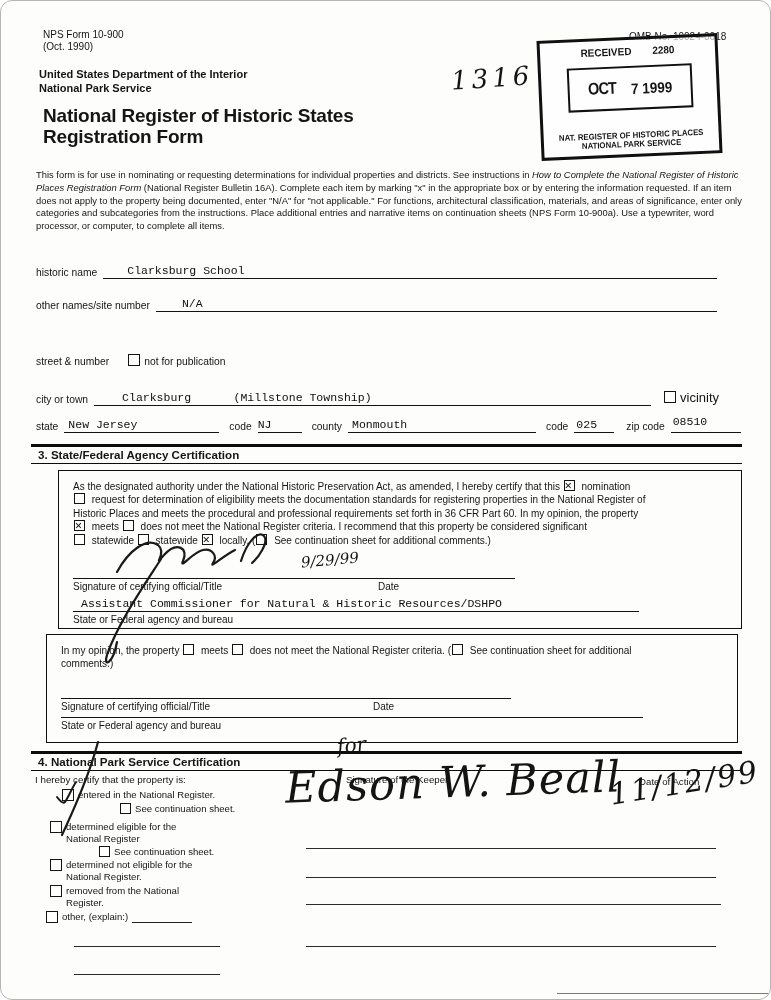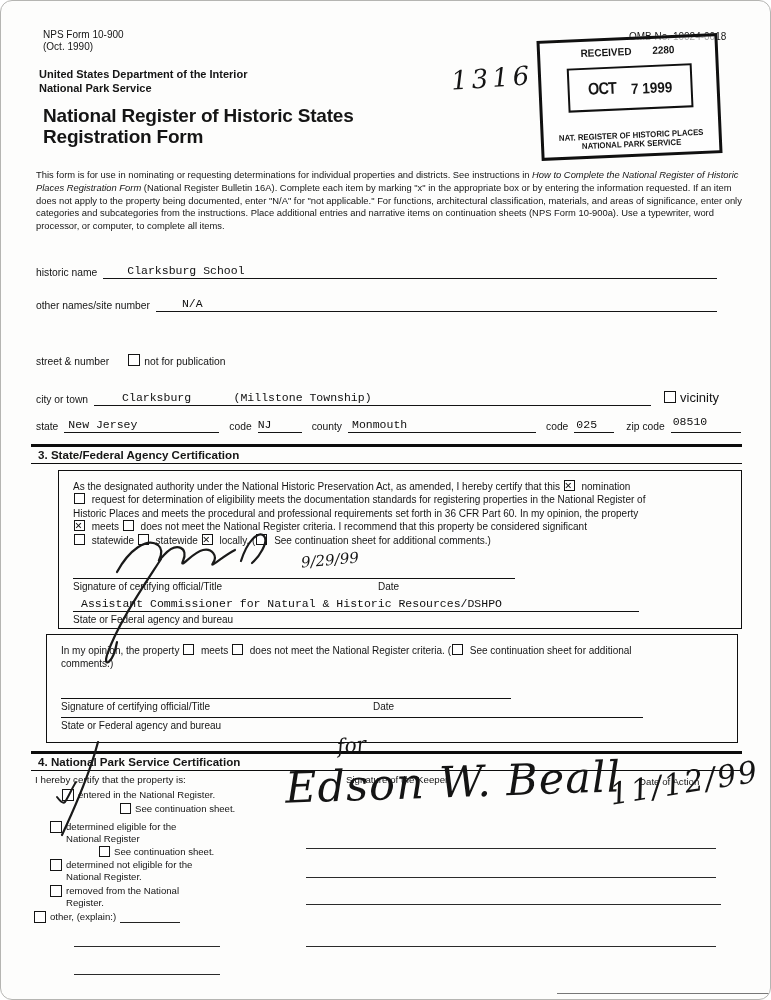--- a/index.html
+++ b/index.html
@@ -233,21 +233,21 @@
       <span class="txt">See continuation sheet.</span>
     </div>
     <div class="s4item" style="left:48px; top:110px; width:186px;">
       <span class="cb lg"></span>
       <span class="txt" style="width:155px;">determined not eligible for the National Register.</span>
     </div>
     <div class="s4item" style="left:48px; top:136px; width:170px;">
       <span class="cb lg"></span>
       <span class="txt" style="width:130px;">removed from the National Register.</span>
     </div>
-    <div class="s4item" style="left:32px; top:162px; width:230px;">
+    <div class="s4item" style="left:44px; top:162px; width:230px;">
       <span class="cb lg"></span>
       <span class="txt">other, (explain:)</span>
       <span style="display:inline-block; width:60px; border-bottom:1.4px solid #222; margin-left:4px;"></span>
     </div>
 
     <div class="blank-line" style="left:73px; top:197px; width:146px;"></div>
     <div class="blank-line" style="left:73px; top:225px; width:146px;"></div>
 
     <div class="abs" style="left:345px; top:25px; font-size:9.7px;">Signature of the Keeper</div>
     <div class="abs" style="left:638px; top:27px; font-size:9.7px;">Date of Action</div>

